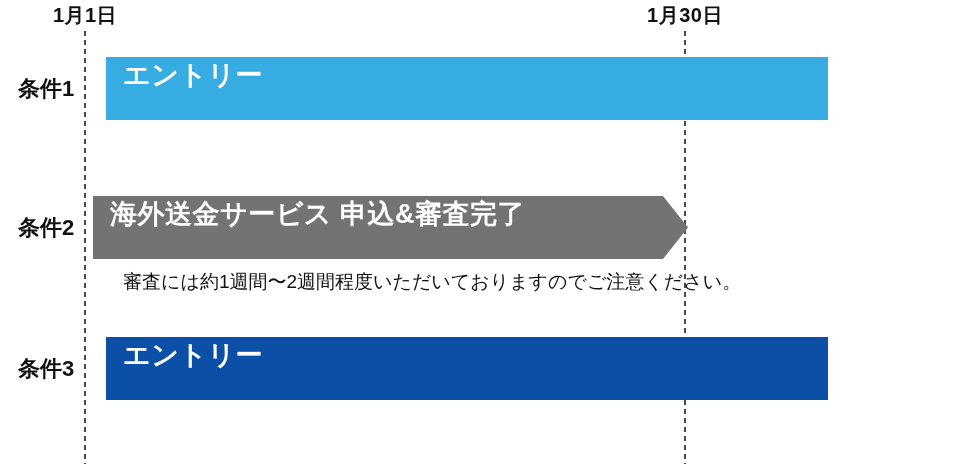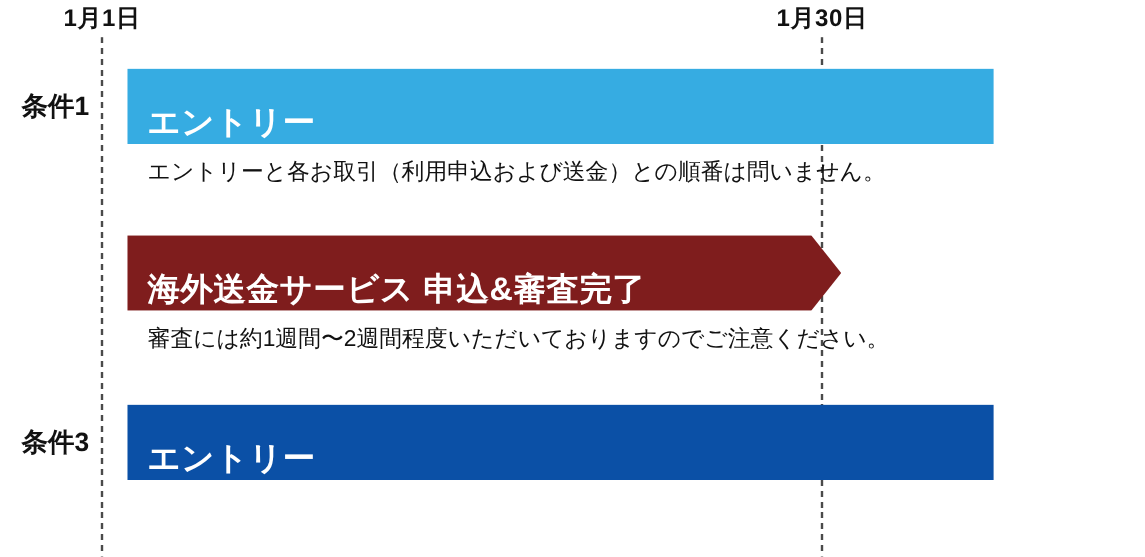--- a/index.html
+++ b/index.html
@@ -68,21 +68,21 @@
     font-size: 22px;
     font-weight: bold;
     color: #111111;
     white-space: nowrap;
   }
   .bar {
     position: absolute;
     top: 0;
     height: 63px;
     display: flex;
-    align-items: flex-end;
+    align-items: flex-start;
     clip-path: polygon(0 0, calc(100% - 25px) 0, 100% 50%, calc(100% - 25px) 100%, 0 100%);
   }
   .bar-title {
     padding-left: 17px;
     font-size: 27px;
     font-weight: bold;
     color: #ffffff;
     white-space: nowrap;
     letter-spacing: 0.5px;
   }
@@ -112,25 +112,25 @@
   <div class="tick" style="left: 915px;">
     <span class="tick-label">2月10日</span>
     <span class="gridline"></span>
   </div>
 
   <div class="row row-0">
     <div class="cond-label">条件1</div>
     <div class="bar" style="background: rgb(54, 172, 226); left: 88px; width: 827px;">
       <span class="bar-title">エントリー</span>
     </div>
-    <div class="caption">エントリーと各お取引（利用申込および送金）との順番は問いません。</div>
   </div>
 
   <div class="row row-1">
-    <div class="bar" style="background: #7f1d1d; left: 88px; width: 595px;">
+    <div class="cond-label">条件2</div>
+    <div class="bar" style="background: #737373; left: 75px; width: 595px;">
       <span class="bar-title">海外送金サービス 申込&amp;審査完了</span>
     </div>
     <div class="caption">審査には約1週間〜2週間程度いただいておりますのでご注意ください。</div>
   </div>
 
   <div class="row row-2">
     <div class="cond-label">条件3</div>
     <div class="bar" style="background: rgb(11, 80, 166); left: 88px; width: 827px;">
       <span class="bar-title">エントリー</span>
     </div>

